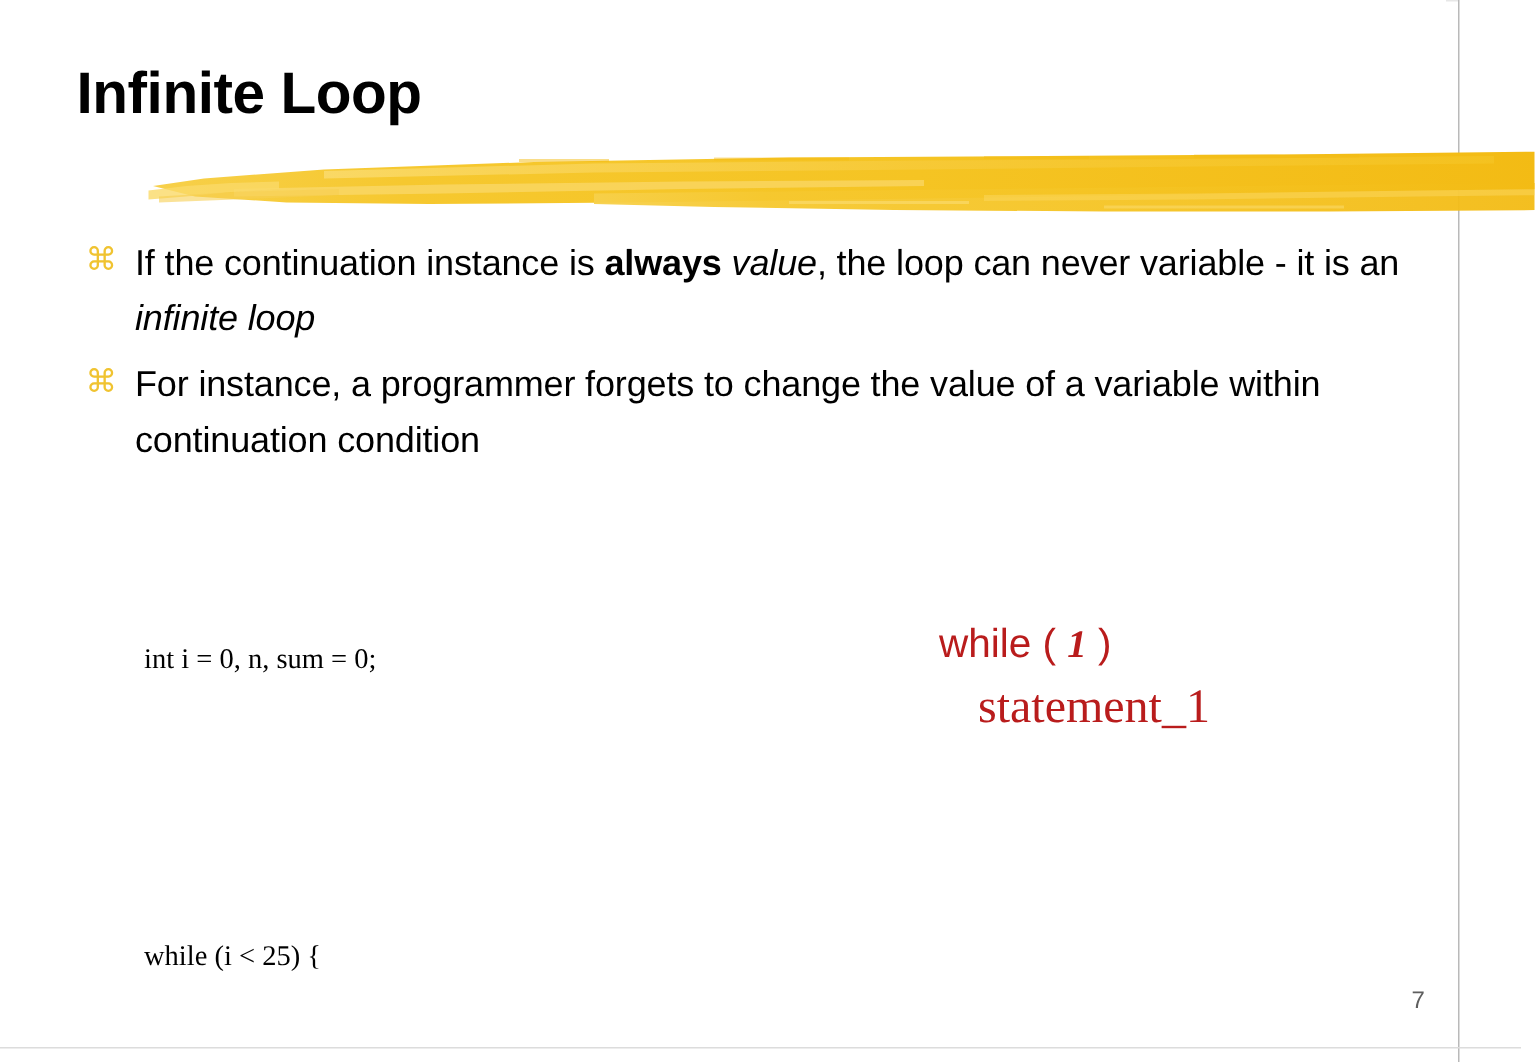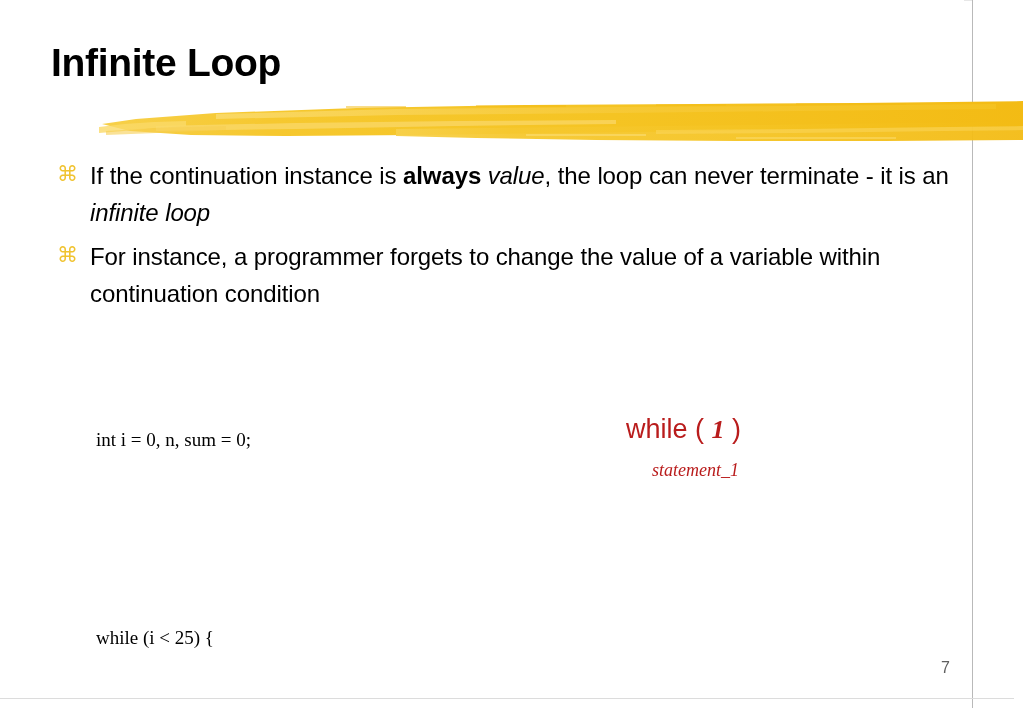--- a/index.html
+++ b/index.html
@@ -131,22 +131,21 @@
     white-space: pre;
   }
   .pseudo-head .num {
     font-family: "Liberation Serif", serif;
     font-style: italic;
     font-weight: bold;
     font-size: 26px;
   }
   .pseudo-body {
     font-family: "Liberation Serif", serif;
-    font-style: italic;
-    font-size: 18px;
+    font-size: 32px;
     line-height: 34px;
     margin-top: 6px;
     margin-left: 26px;
     white-space: pre;
   }
 
   
   #pagenum {
     position: absolute;
     left: 941px;
@@ -204,21 +203,21 @@
       <rect x="700" y="7" width="110" height="2" fill="#f3bb14" opacity="0.4"></rect>
       <rect x="430" y="38" width="120" height="2" fill="#fbdd74" opacity="0.6"></rect>
       <rect x="640" y="41" width="160" height="2" fill="#fbdd74" opacity="0.5"></rect>
     </svg>
   </div>
 
   <div id="bullets">
 
     <div class="bullet-row">
       <span class="bullet-mark">⌘</span>
-      <span class="bullet-text"><span>If the continuation instance is </span><span class="b">always</span><span> </span><span class="i">value</span><span>, the loop can never terminate - it is an </span><span class="i">infinite loop</span></span>
+      <span class="bullet-text"><span>If the continuation instance is </span><span class="b">always</span><span> </span><span class="i">value</span><span>, the loop can never variable - it is an </span><span class="i">infinite loop</span></span>
     </div>
 
     <div class="bullet-row">
       <span class="bullet-mark">⌘</span>
       <span class="bullet-text">For instance, a programmer forgets to change the value of a variable within continuation condition</span>
     </div>
 
   </div>
 
   <div id="code">

